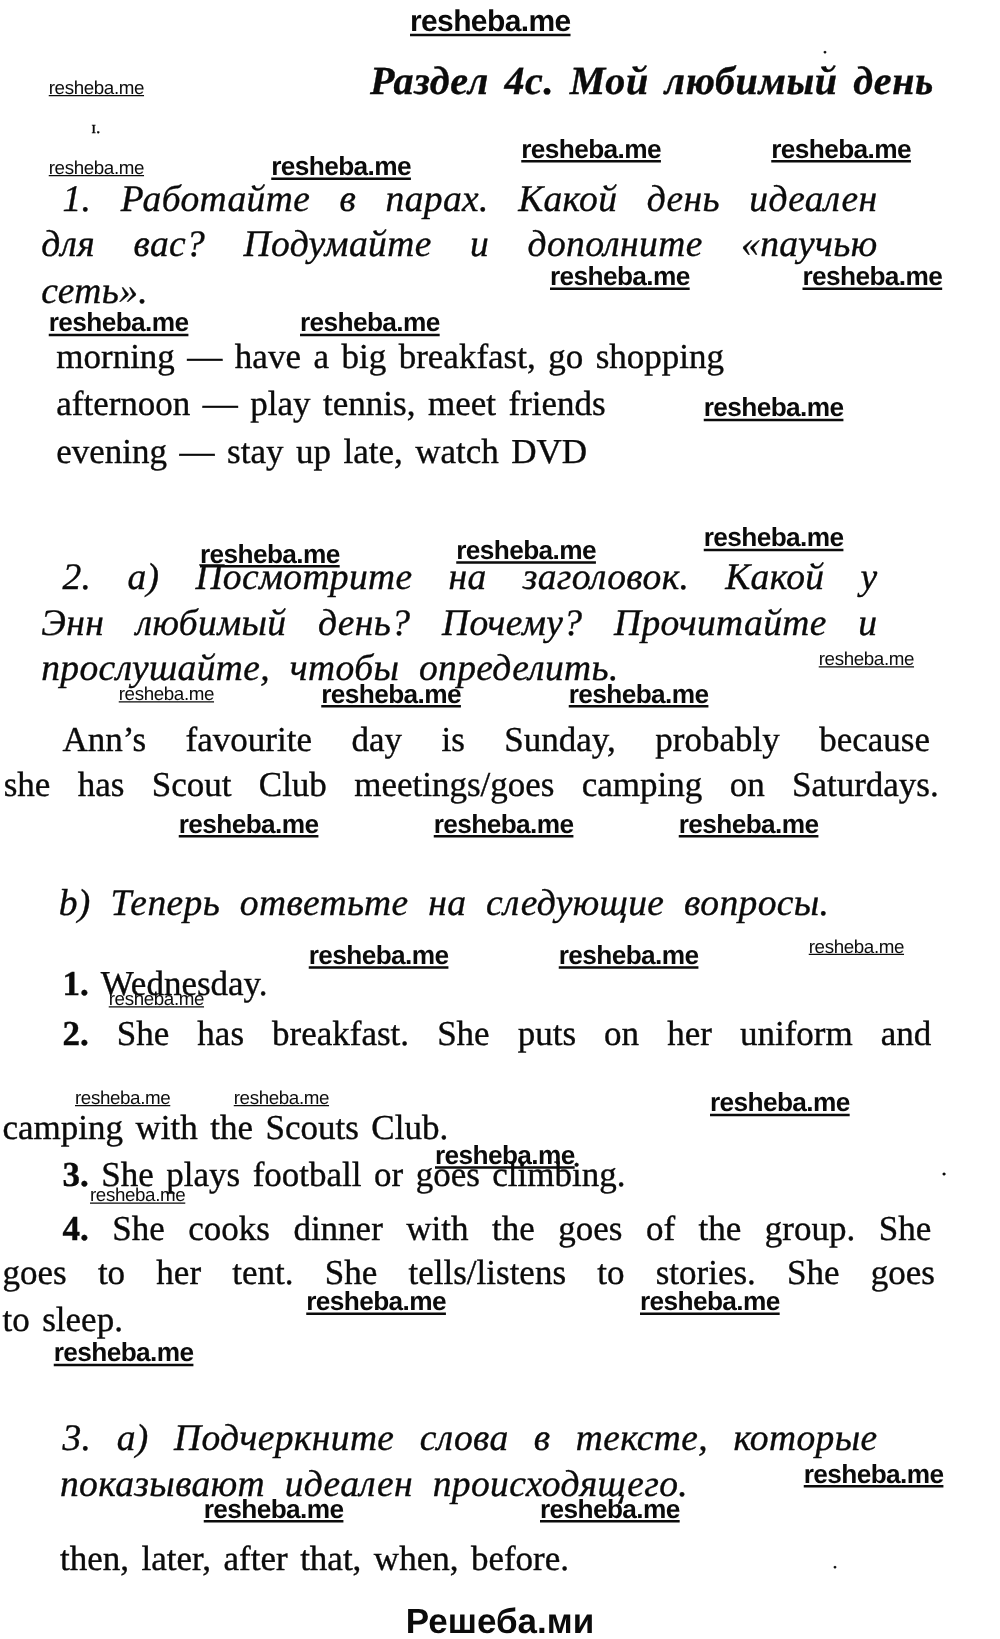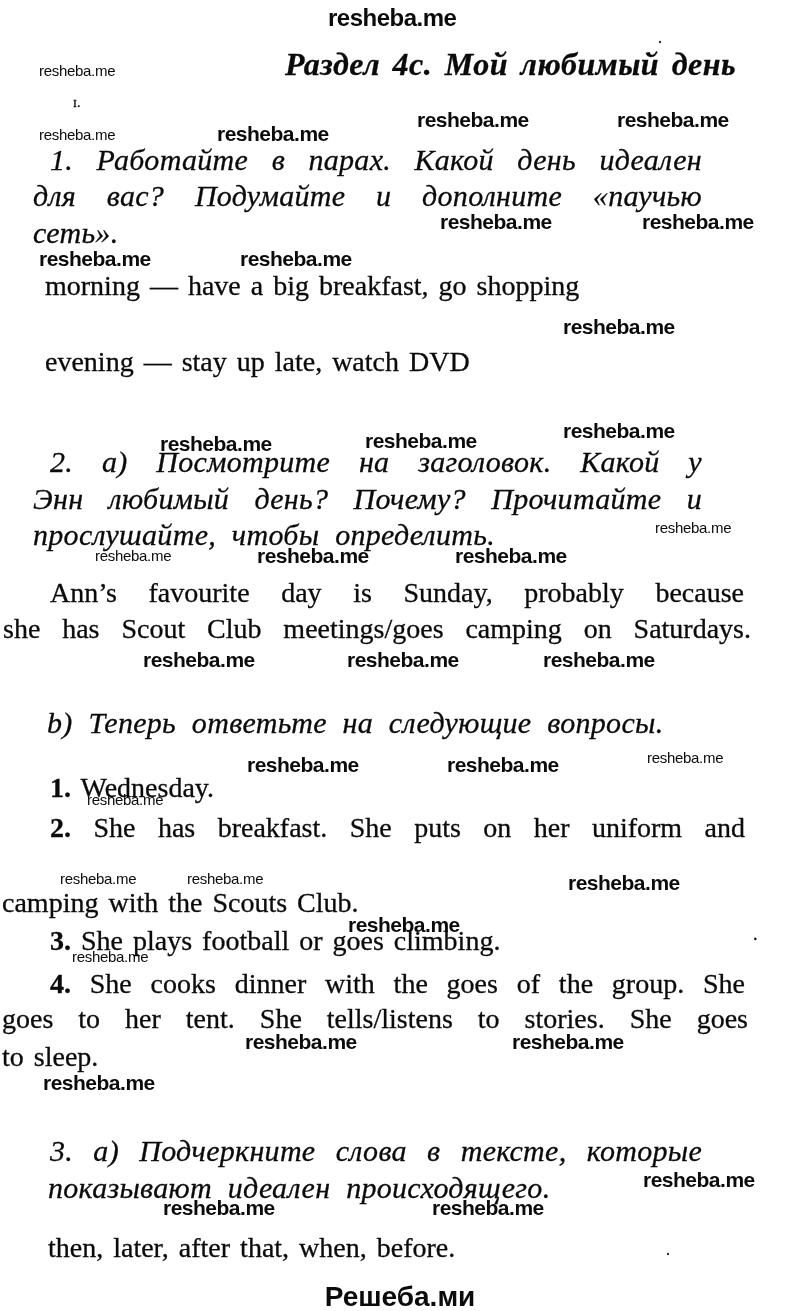--- a/index.html
+++ b/index.html
@@ -7,21 +7,21 @@
         color:#0b0b0b;-webkit-text-stroke:.3px #0b0b0b;}
   .line{position:absolute;white-space:nowrap;line-height:1.15;}
   .en{font-family:"Liberation Serif",serif;font-size:28px;word-spacing:3px;}
   .ru{font-family:"Liberation Serif",serif;font-style:italic;font-size:30px;
       word-spacing:8px;letter-spacing:.3px;text-align:right;}
   .hdr{font-family:"Liberation Serif",serif;font-style:italic;font-weight:bold;
        font-size:32px;letter-spacing:.5px;word-spacing:4px;}
   .just{white-space:normal;text-align:justify;text-align-last:justify;}
   .num{font-weight:bold;}
   .wm{position:absolute;font-family:"Liberation Sans",sans-serif;font-weight:bold;
-      font-size:21px;line-height:1;letter-spacing:-.5px;white-space:nowrap;
+      font-size:21px;line-height:1;letter-spacing:-.5px;white-space:nowrap;text-decoration:underline;
       -webkit-text-stroke:0;}
   .wm.t{font-size:24px;}
   .wm.s{font-size:15px;font-weight:normal;letter-spacing:-.3px;}
   .artifact{position:absolute;font-family:"Liberation Serif",serif;line-height:1;}
   .footer{position:absolute;left:0;right:0;top:1281px;text-align:center;
           font-family:"Liberation Sans",sans-serif;font-weight:bold;font-size:28px;
           -webkit-text-stroke:0;}
 </style>
 </head>
 <body>
@@ -63,27 +63,28 @@
   <div class="wm" style="left:43px;top:1072px">resheba.me</div>
   <div class="wm" style="left:643px;top:1169px">resheba.me</div>
   <div class="wm" style="left:163px;top:1197px">resheba.me</div>
   <div class="wm" style="left:432px;top:1197px">resheba.me</div>
 
   <div class="artifact" style="left:73px;top:96px;font-size:14px">ɪ.</div>
   <div class="artifact" style="left:658px;top:30px;font-size:16px">.</div>
   <div class="artifact" style="left:753px;top:925px;font-size:18px">.</div>
   <div class="artifact" style="left:666px;top:1242px;font-size:16px">.</div>
 
-  <div class="line hdr" style="left:285px;top:46px">Раздел 4c. Мой любимый день</div>
+  <div class="line hdr" style="left:296px;top:46px">Раздел 4c. Мой любимый день</div>
 
   <div class="line ru just" style="left:50px;top:143px;width:652px">1. Работайте в парах. Какой день идеален</div>
   <div class="line ru just" style="left:33px;top:179px;width:669px">для вас? Подумайте и дополните «паучью</div>
   <div class="line ru" style="left:33px;top:216px">сеть».</div>
 
   <div class="line en" style="left:45px;top:270px">morning — have a big breakfast, go shopping</div>
+  <div class="line en" style="left:45px;top:308px">afternoon — play tennis, meet friends</div>
   <div class="line en" style="left:45px;top:346px">evening — stay up late, watch DVD</div>
 
   <div class="line ru just" style="left:50px;top:445px;width:652px">2. а) Посмотрите на заголовок. Какой у</div>
   <div class="line ru just" style="left:33px;top:482px;width:669px">Энн любимый день? Почему? Прочитайте и</div>
   <div class="line ru" style="left:33px;top:518px">прослушайте, чтобы определить.</div>
 
   <div class="line en just" style="left:50px;top:577px;width:694px">Ann’s favourite day is Sunday, probably because</div>
   <div class="line en just" style="left:3px;top:613px;width:748px">she has Scout Club meetings/goes camping on Saturdays.</div>
 
   <div class="line ru" style="left:47px;top:706px">b) Теперь ответьте на следующие вопросы.</div>

